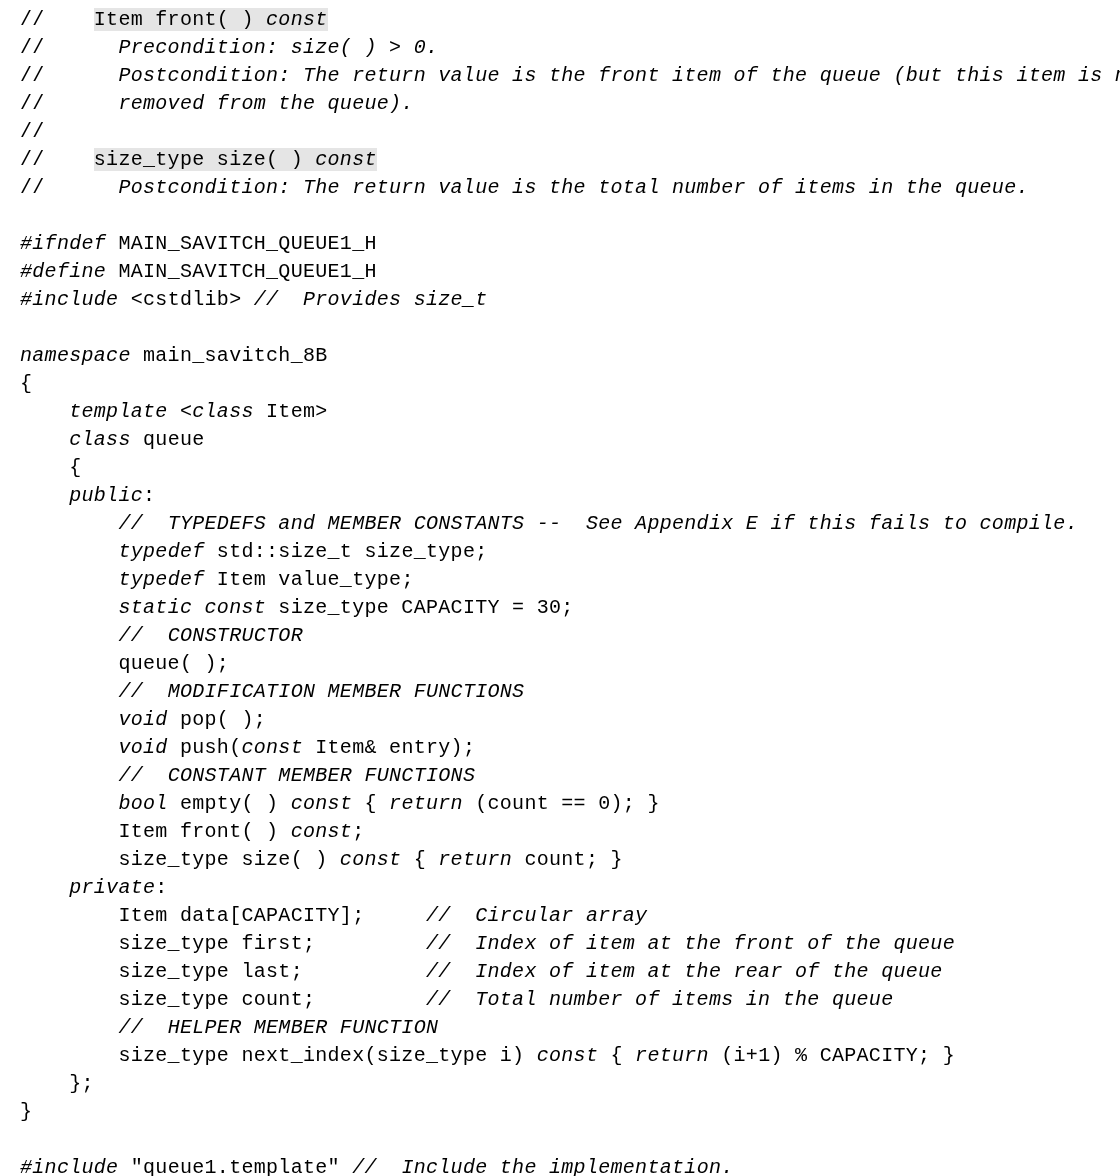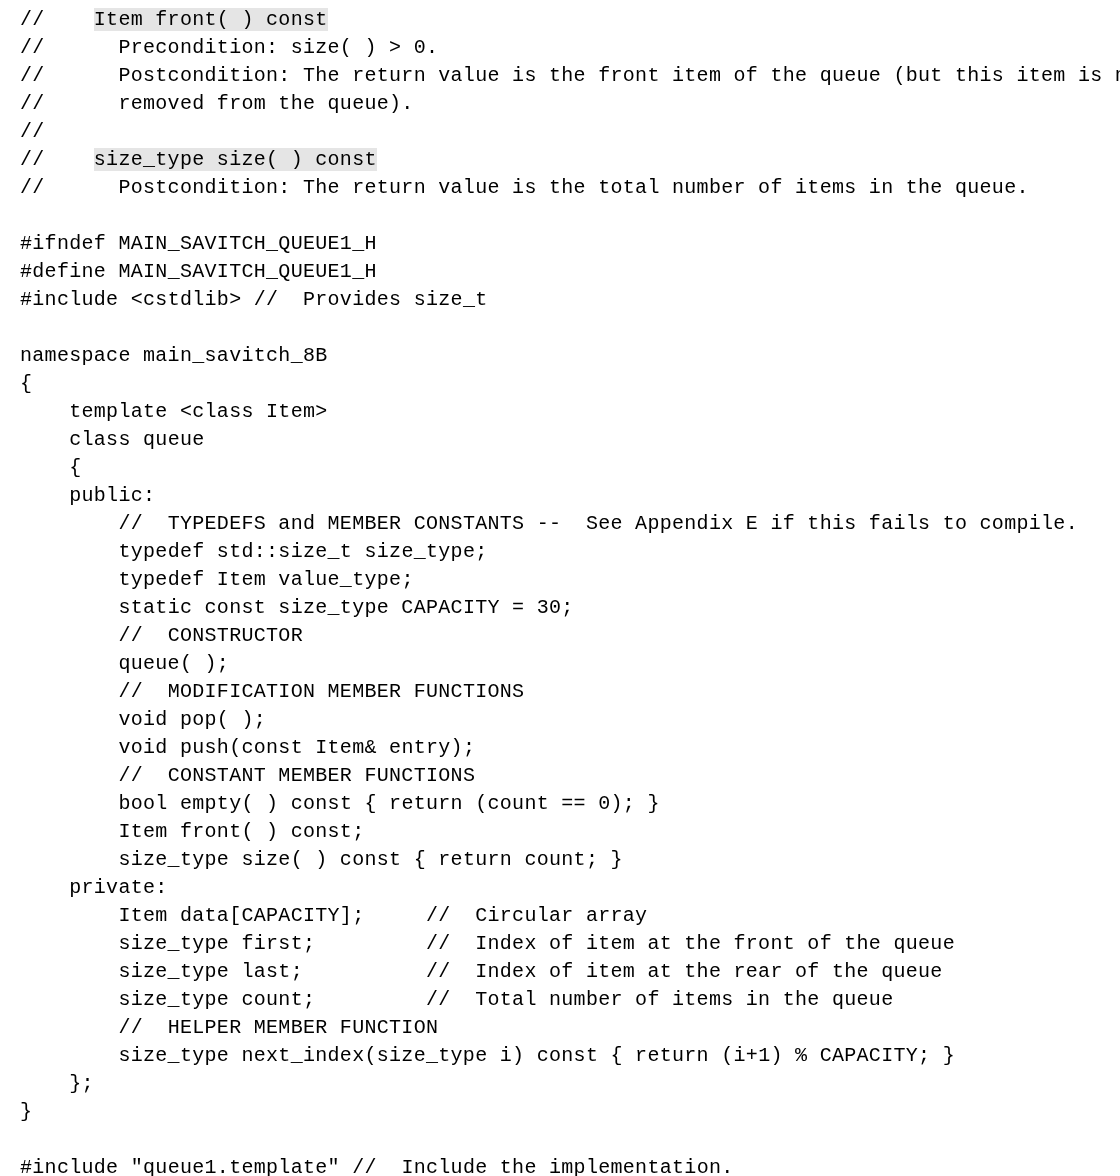--- a/index.html
+++ b/index.html
@@ -14,21 +14,21 @@
     width: 1120px;
     min-height: 1176px;
     padding: 6px 20px 20px 20px;
     font-family: "Lucida Sans Typewriter", "Consolas", "Menlo", "Courier New", monospace;
     font-size: 20px;
     line-height: 28px;
     white-space: pre;
     letter-spacing: 0.3px;
   }
   .mono { font-style: normal; }
-  .it   { }
+  .it   { font-style: italic; }
   .hl {
     background: #E5E5E5;
   }
 </style>
 </head>
 <body>
 
 <div class="page" id="page"><div><span class="mono">// </span><span class="mono">   </span><span class="mono hl">Item front( ) </span><span class="it hl">const</span></div><div><span class="mono">// </span><span class="it">     Precondition: size( ) &gt; 0.</span></div><div><span class="mono">// </span><span class="it">     Postcondition: The return value is the front item of the queue (but this item is not</span></div><div><span class="mono">// </span><span class="it">     removed from the queue).</span></div><div><span class="mono">//</span></div><div><span class="mono">// </span><span class="mono">   </span><span class="mono hl">size_type size( ) </span><span class="it hl">const</span></div><div><span class="mono">// </span><span class="it">     Postcondition: The return value is the total number of items in the queue.</span></div><div>&nbsp;</div><div><span class="it">#ifndef</span><span class="mono"> MAIN_SAVITCH_QUEUE1_H</span></div><div><span class="it">#define</span><span class="mono"> MAIN_SAVITCH_QUEUE1_H</span></div><div><span class="it">#include</span><span class="mono"> &lt;cstdlib&gt; </span><span class="it">//  Provides size_t</span></div><div>&nbsp;</div><div><span class="it">namespace</span><span class="mono"> main_savitch_8B</span></div><div><span class="mono">{</span></div><div><span class="mono">    </span><span class="it">template &lt;class</span><span class="mono"> Item&gt;</span></div><div><span class="mono">    </span><span class="it">class</span><span class="mono"> queue</span></div><div><span class="mono">    {</span></div><div><span class="mono">    </span><span class="it">public</span><span class="mono">:</span></div><div><span class="mono">        </span><span class="it">//  TYPEDEFS and MEMBER CONSTANTS --  See Appendix E if this fails to compile.</span></div><div><span class="mono">        </span><span class="it">typedef</span><span class="mono"> std::size_t size_type;</span></div><div><span class="mono">        </span><span class="it">typedef</span><span class="mono"> Item value_type;</span></div><div><span class="mono">        </span><span class="it">static const</span><span class="mono"> size_type CAPACITY = 30;</span></div><div><span class="mono">        </span><span class="it">//  CONSTRUCTOR</span></div><div><span class="mono">        queue( );</span></div><div><span class="mono">        </span><span class="it">//  MODIFICATION MEMBER FUNCTIONS</span></div><div><span class="mono">        </span><span class="it">void</span><span class="mono"> pop( );</span></div><div><span class="mono">        </span><span class="it">void</span><span class="mono"> push(</span><span class="it">const</span><span class="mono"> Item&amp; entry);</span></div><div><span class="mono">        </span><span class="it">//  CONSTANT MEMBER FUNCTIONS</span></div><div><span class="mono">        </span><span class="it">bool</span><span class="mono"> empty( ) </span><span class="it">const</span><span class="mono"> { </span><span class="it">return</span><span class="mono"> (count == 0); }</span></div><div><span class="mono">        Item front( ) </span><span class="it">const</span><span class="mono">;</span></div><div><span class="mono">        size_type size( ) </span><span class="it">const</span><span class="mono"> { </span><span class="it">return</span><span class="mono"> count; }</span></div><div><span class="mono">    </span><span class="it">private</span><span class="mono">:</span></div><div><span class="mono">        Item data[CAPACITY];     </span><span class="it">//  Circular array</span></div><div><span class="mono">        size_type first;         </span><span class="it">//  Index of item at the front of the queue</span></div><div><span class="mono">        size_type last;          </span><span class="it">//  Index of item at the rear of the queue</span></div><div><span class="mono">        size_type count;         </span><span class="it">//  Total number of items in the queue</span></div><div><span class="mono">        </span><span class="it">//  HELPER MEMBER FUNCTION</span></div><div><span class="mono">        size_type next_index(size_type i) </span><span class="it">const</span><span class="mono"> { </span><span class="it">return</span><span class="mono"> (i+1) % CAPACITY; }</span></div><div><span class="mono">    };</span></div><div><span class="mono">}</span></div><div>&nbsp;</div><div><span class="it">#include</span><span class="mono"> "queue1.template" </span><span class="it">//  Include the implementation.</span></div></div>
 
 </body></html>

